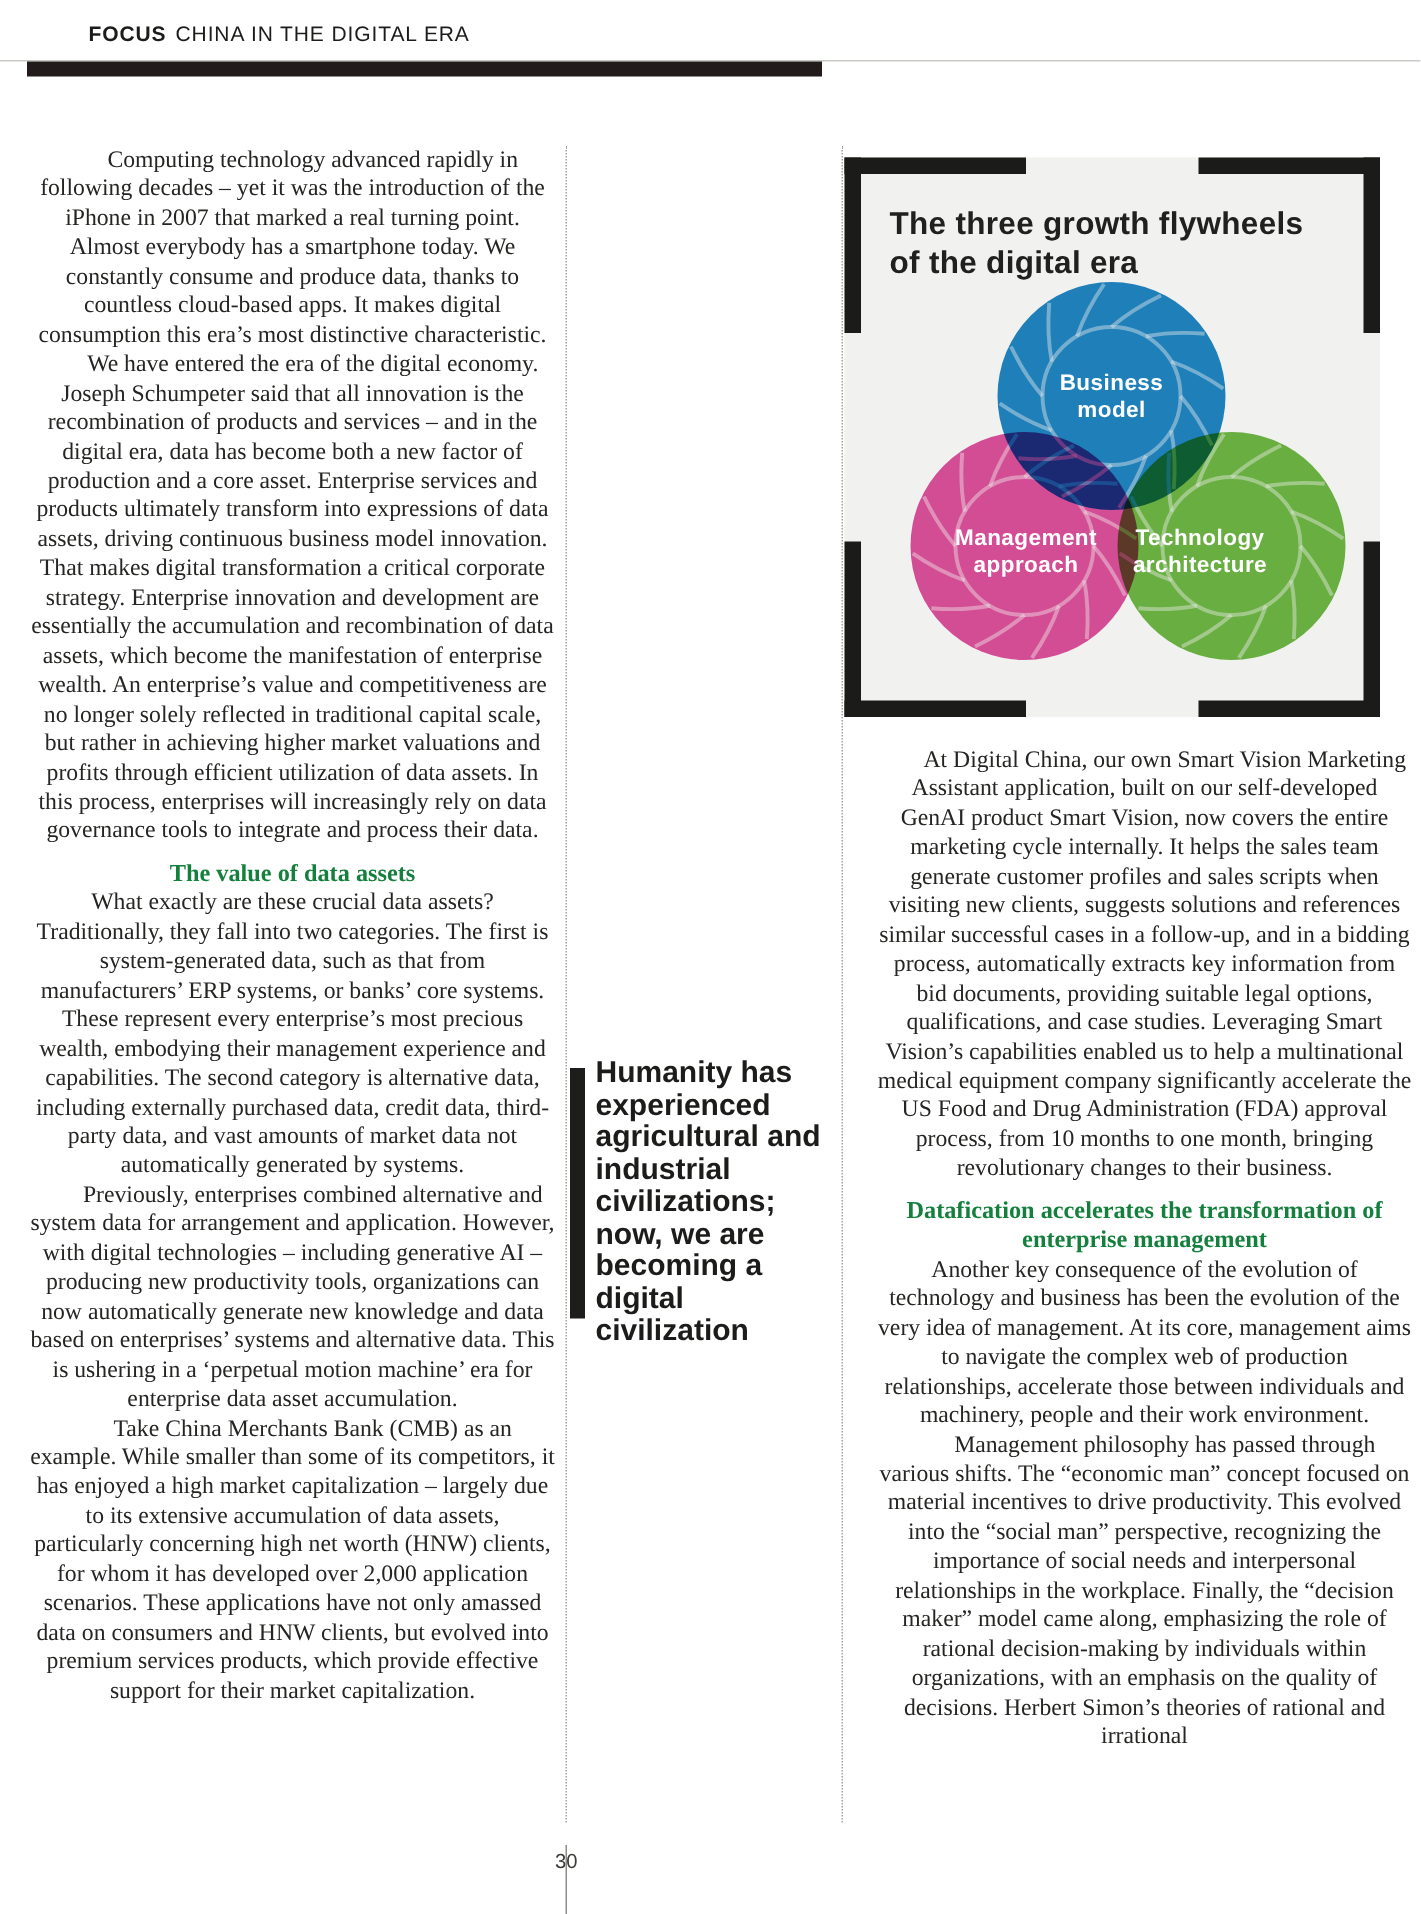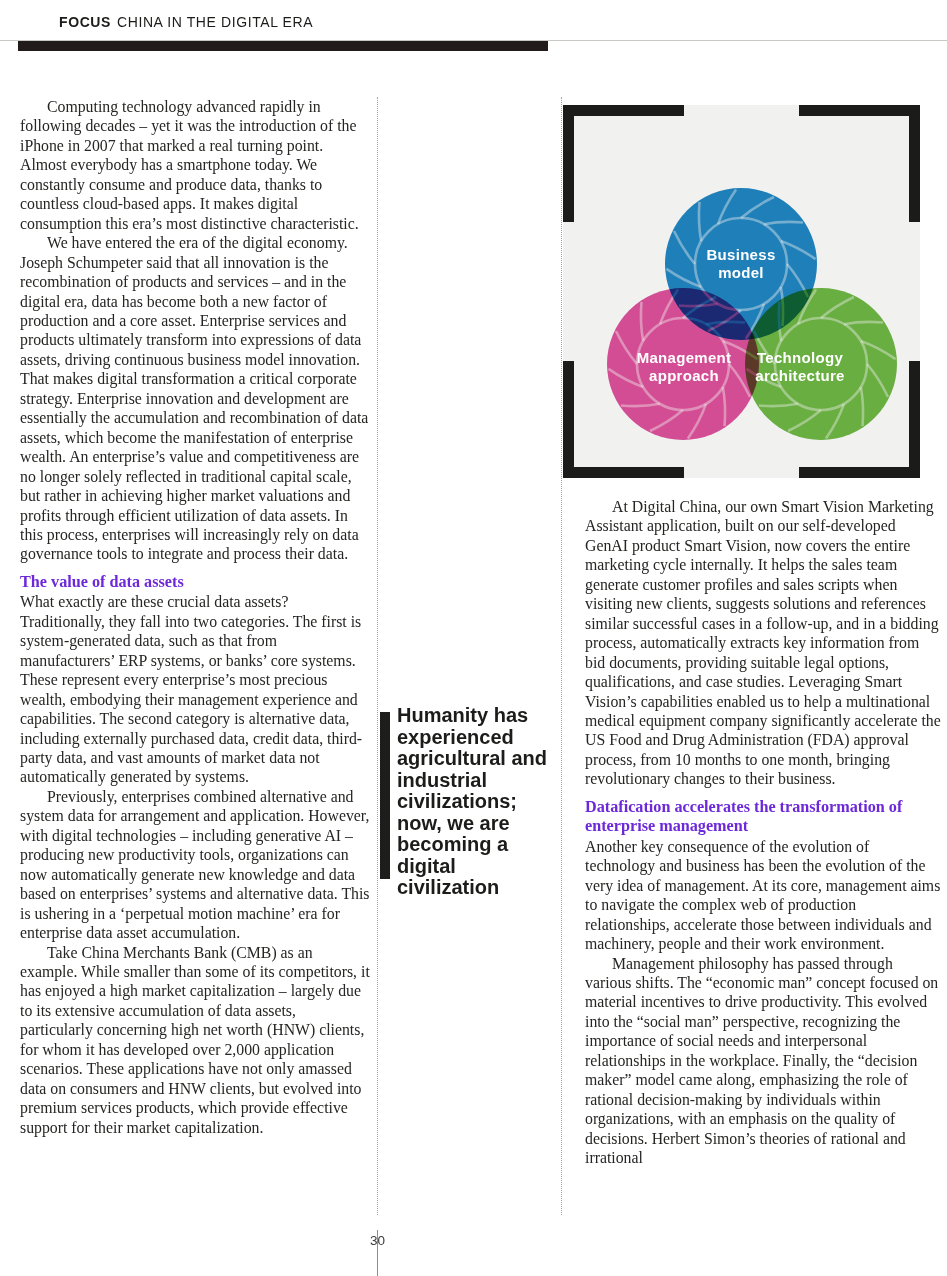--- a/index.html
+++ b/index.html
@@ -22,26 +22,26 @@
   .kicker{font-weight:bold;margin-right:6px;}
   .header-rule{position:absolute;left:0;top:40px;width:947px;height:1px;background:#c8c8c4;}
   .header-bar{position:absolute;left:18px;top:41px;width:530px;height:10px;background:#211c1b;}
 
   
   .col-sep{position:absolute;top:97px;height:1118px;width:0;border-left:1px dotted #a3a39e;}
   .sep-1{left:377px;}
   .sep-2{left:561px;}
 
   
-  .body-col{position:absolute;font-size:15.8px;line-height:19.45px;color:#252523;text-align:left;}
+  .body-col{position:absolute;font-size:15.8px;line-height:19.45px;color:#252523;text-align:center;}
   .col-left{left:20px;top:97px;width:350px;}
   .col-right{left:575px;top:497px;width:356px;margin-left:10px;}
   .body-col p{margin:0;text-indent:27px;}
   .body-col p.flush{text-indent:0;}
-  .body-col h3{margin:9px 0 0 0;font-size:16.2px;line-height:19.5px;font-weight:bold;color:#6d28d9;}
+  .body-col h3{margin:9px 0 0 0;font-size:16.2px;line-height:19.5px;font-weight:bold;color:#15803d;}
 
   
   .quote-bar{position:absolute;left:380px;top:712px;width:10px;height:167px;background:#1d1d1b;}
   .pull-quote{
     position:absolute;left:397px;top:705px;width:163px;
     font-family:"Liberation Sans", sans-serif;
     font-weight:bold;font-size:20px;line-height:21.5px;color:#1c1c1a;
   }
 
   
@@ -135,20 +135,24 @@
     </g>
 
     <text class="venn-label" x="178" y="155">Business</text>
     <text class="venn-label" x="178" y="173">model</text>
     <text class="venn-label" x="121" y="258">Management</text>
     <text class="venn-label" x="121" y="276">approach</text>
     <text class="venn-label" x="237" y="258">Technology</text>
     <text class="venn-label" x="237" y="276">architecture</text>
   </svg>
 
+  <div class="fig-title">
+    <span>The three growth flywheels</span><br>
+    <span>of the digital era</span>
+  </div>
 
   <div class="bracket br-tl"></div>
   <div class="bracket br-tr"></div>
   <div class="bracket br-bl"></div>
   <div class="bracket br-br"></div>
 </figure>
 
 <div class="body-col col-right">
   <p>At Digital China, our own Smart Vision Marketing Assistant application, built on our self-developed GenAI product Smart Vision, now covers the entire marketing cycle internally. It helps the sales team generate customer profiles and sales scripts when visiting new clients, suggests solutions and references similar successful cases in a follow-up, and in a bidding process, automatically extracts key information from bid documents, providing suitable legal options, qualifications, and case studies. Leveraging Smart Vision’s capabilities enabled us to help a multinational medical equipment company significantly accelerate the US Food and Drug Administration (FDA) approval process, from 10 months to one month, bringing revolutionary changes to their business.</p>
   <h3>Datafication accelerates the transformation of enterprise management</h3>

